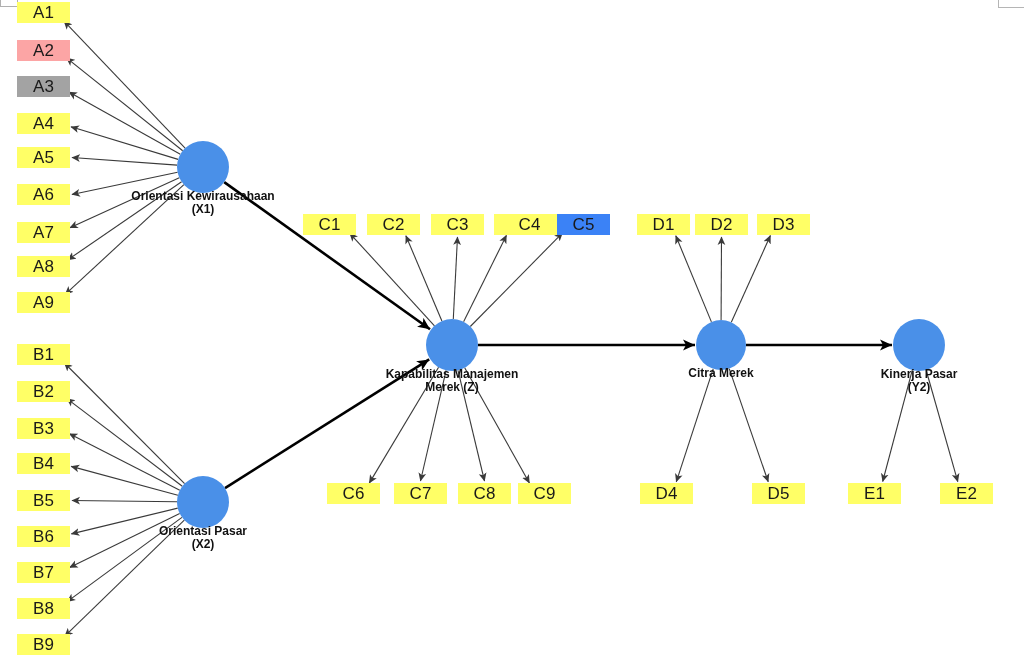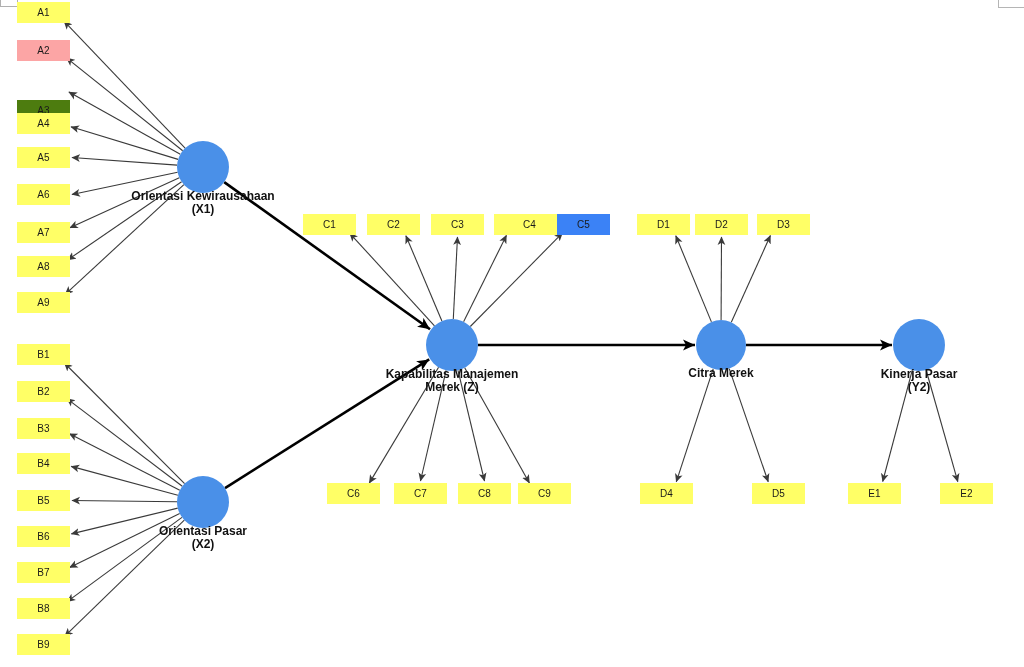--- a/index.html
+++ b/index.html
@@ -26,21 +26,21 @@
     top: 0;
     left: 0;
     width: 1024px;
     height: 667px;
   }
   .ind-box {
     position: absolute;
     background: #ffff66;
     border: 0;
     color: #1a1a1a;
-    font-size: 10px;
+    font-size: 17px;
     font-family: "Liberation Sans", sans-serif;
     display: flex;
     align-items: center;
     justify-content: center;
     box-sizing: border-box;
     letter-spacing: 0.2px;
   }
   .lv-circle {
     position: absolute;
     border-radius: 50%;
@@ -137,21 +137,21 @@
         <line x1="224.2" y1="182.1" x2="430.0" y2="329.3" stroke="#000000" stroke-width="2.6" marker-end="url(#ah-thick)"></line>
         <line x1="225.0" y1="488.1" x2="429.2" y2="359.4" stroke="#000000" stroke-width="2.6" marker-end="url(#ah-thick)"></line>
         <line x1="478.0" y1="345.0" x2="695.0" y2="345.0" stroke="#000000" stroke-width="2.6" marker-end="url(#ah-thick)"></line>
         <line x1="746.0" y1="345.0" x2="892.0" y2="345.0" stroke="#000000" stroke-width="2.6" marker-end="url(#ah-thick)"></line>
       </g>
   </svg>
 
   <div id="boxes-layer">
       <div class="ind-box" style="left: 17px; top: 2px; width: 53px; height: 21px; background: rgb(255, 255, 102);">A1</div>
       <div class="ind-box" style="left: 17px; top: 40px; width: 53px; height: 21px; background: #fca5a5;">A2</div>
-      <div class="ind-box" style="left: 17px; top: 76px; width: 53px; height: 21px; background: #4d7c0f; margin-top: 24px;">A3</div>
+      <div class="ind-box" style="left: 17px; top: 76px; width: 53px; height: 21px; background: #a3a3a3;">A3</div>
       <div class="ind-box" style="left: 17px; top: 113px; width: 53px; height: 21px; background: rgb(255, 255, 102);">A4</div>
       <div class="ind-box" style="left: 17px; top: 147px; width: 53px; height: 21px; background: rgb(255, 255, 102);">A5</div>
       <div class="ind-box" style="left: 17px; top: 184px; width: 53px; height: 21px; background: rgb(255, 255, 102);">A6</div>
       <div class="ind-box" style="left: 17px; top: 222px; width: 53px; height: 21px; background: rgb(255, 255, 102);">A7</div>
       <div class="ind-box" style="left: 17px; top: 256px; width: 53px; height: 21px; background: rgb(255, 255, 102);">A8</div>
       <div class="ind-box" style="left: 17px; top: 292px; width: 53px; height: 21px; background: rgb(255, 255, 102);">A9</div>
       <div class="ind-box" style="left: 17px; top: 344px; width: 53px; height: 21px; background: rgb(255, 255, 102);">B1</div>
       <div class="ind-box" style="left: 17px; top: 381px; width: 53px; height: 21px; background: rgb(255, 255, 102);">B2</div>
       <div class="ind-box" style="left: 17px; top: 418px; width: 53px; height: 21px; background: rgb(255, 255, 102);">B3</div>
       <div class="ind-box" style="left: 17px; top: 453px; width: 53px; height: 21px; background: rgb(255, 255, 102);">B4</div>

